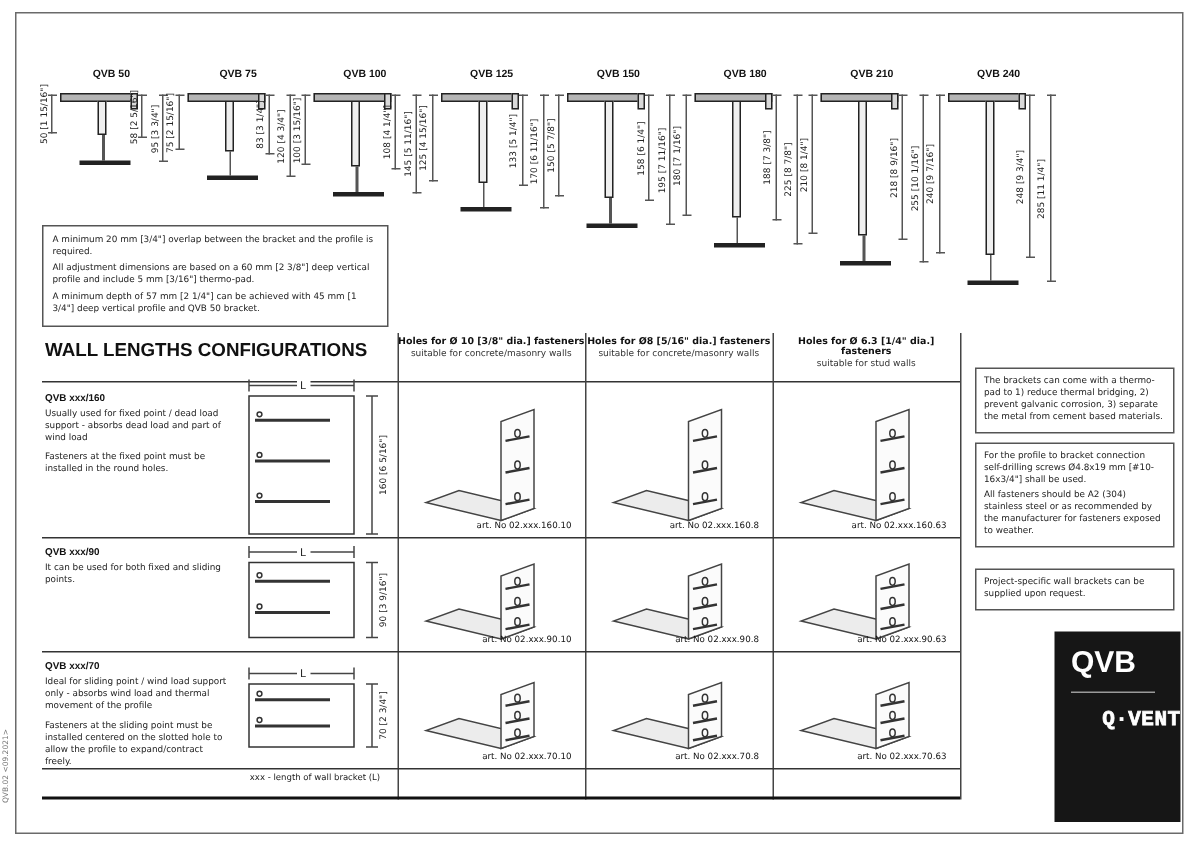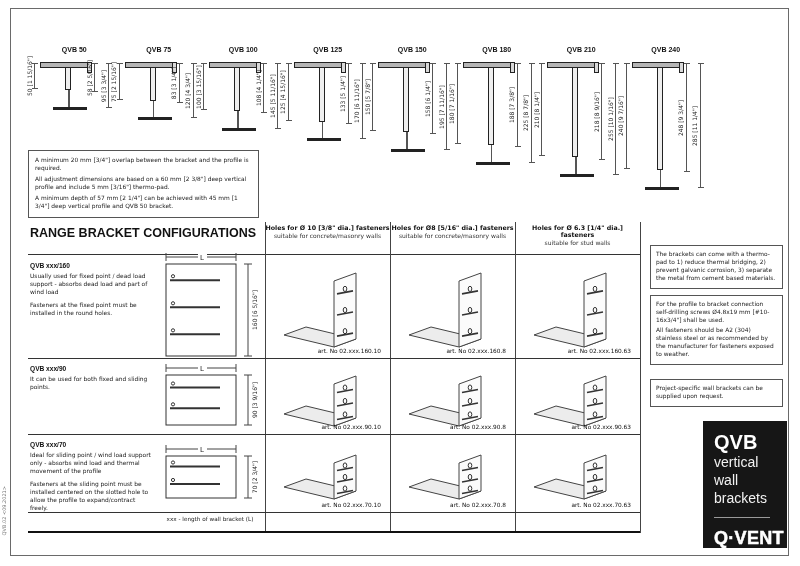--- a/index.html
+++ b/index.html
@@ -52,22 +52,22 @@
   
   .side-notes{position:absolute;left:650px;top:245px;width:133px;display:flex;flex-direction:column;}
   .sbox{border:1px solid #555;background:#fff;padding:3px 5px;margin-bottom:6px;}
   .sbox p{margin:2px 0;font-size:5.9px;line-height:1.35;color:#222;}
   .sbox.gap{margin-top:8px;}
   .brand-panel{position:absolute;left:703px;top:421px;width:84px;height:127px;
                color:#fff;padding:11px 0 0 11px;box-sizing:border-box;}
   .brand-product{font-family:"Liberation Sans",sans-serif;font-weight:bold;font-size:20px;line-height:1;}
   .brand-sub{font-family:"Liberation Sans",sans-serif;font-size:14px;line-height:1.28;color:#f2f2f2;margin-top:2px;}
   .brand-div{width:56px;border-top:1px solid #9a9a9a;margin:9px 0 10px 0;}
-  .brand-logo{font-family:Liberation Sans, sans-serif;font-weight:bold;font-size:18px;
-              letter-spacing:.3px;-webkit-text-stroke:.5px #fff;}
+  .brand-logo{font-family:Liberation Mono, monospace;font-weight:bold;font-size:14px;
+              letter-spacing:.3px;text-align:right;-webkit-text-stroke:.5px #fff;}
   .doc-code{position:absolute;left:1px;top:486px;writing-mode:vertical-rl;
             transform:rotate(180deg);font-size:5px;color:#777;white-space:nowrap;}
 </style>
 </head>
 <body>
 
 <div class="page">
   <div class="frame"></div>
 
   <div id="diagrams">
@@ -224,21 +224,21 @@
         </div>
       </div>
     </div>
 
   <div class="notes-box">
     <p>A minimum 20 mm [3/4"] overlap between the bracket and the profile is required.</p>
     <p>All adjustment dimensions are based on a 60 mm [2 3/8"] deep vertical profile and include 5 mm [3/16"] thermo-pad.</p>
     <p>A minimum depth of 57 mm [2 1/4"] can be achieved with 45 mm [1 3/4"] deep vertical profile and QVB 50 bracket.</p>
   </div>
 
-  <h2 class="tbl-title">RANGE BRACKET CONFIGURATIONS</h2>
+  <h2 class="tbl-title">WALL LENGTHS CONFIGURATIONS</h2>
   <div class="hline" style="top:254px;"></div>
   <div class="vline" style="left:265px;"></div>
   <div class="vline" style="left:390px;"></div>
   <div class="vline" style="left:515px;"></div>
   <div class="vline" style="left:640px;"></div>
 
   <div class="colhead" style="left:265px;">
     <div class="l1">Holes for Ø 10 [3/8" dia.] fasteners</div>
     <div class="l2">suitable for concrete/masonry walls</div>
   </div>
@@ -461,23 +461,18 @@
       <p>For the profile to bracket connection self-drilling screws Ø4.8x19 mm [#10-16x3/4"] shall be used.</p>
       <p>All fasteners should be A2 (304) stainless steel or as recommended by the manufacturer for fasteners exposed to weather.</p>
     </div>
     <div class="sbox gap">
       <p>Project-specific wall brackets can be supplied upon request.</p>
     </div>
   </div>
 
   <div class="brand-panel" id="brand-panel" style="background: rgb(22, 22, 22);">
     <div class="brand-product">QVB</div>
-    <div class="brand-sub">
-      <div>vertical</div>
-      <div>wall</div>
-      <div>brackets</div>
-    </div>
     <div class="brand-div"></div>
     <div class="brand-logo">Q·VENT</div>
   </div>
 
   <div class="doc-code">QVB.02 &lt;09.2021&gt;</div>
 </div>
 
 </body></html>

